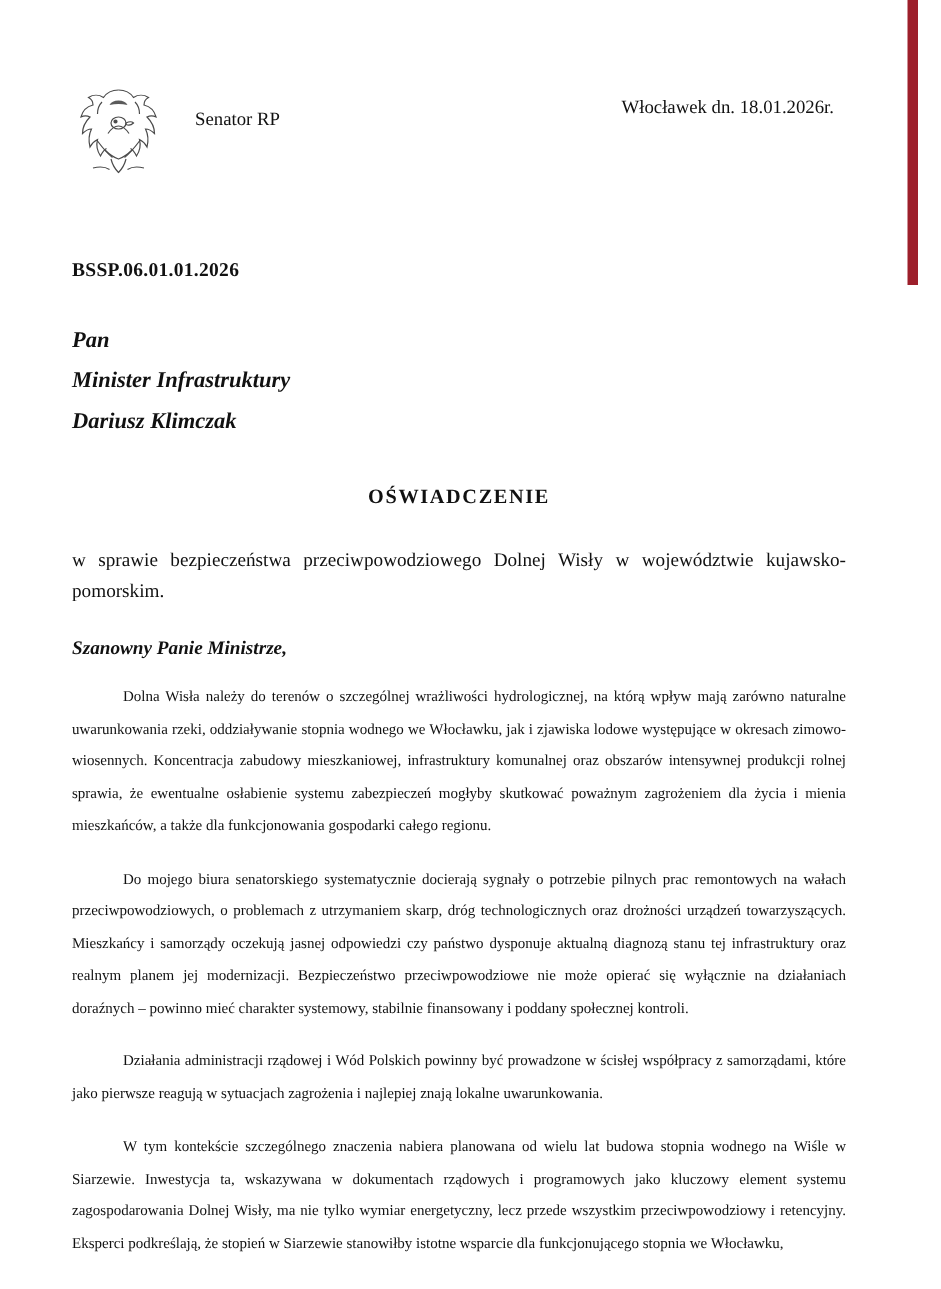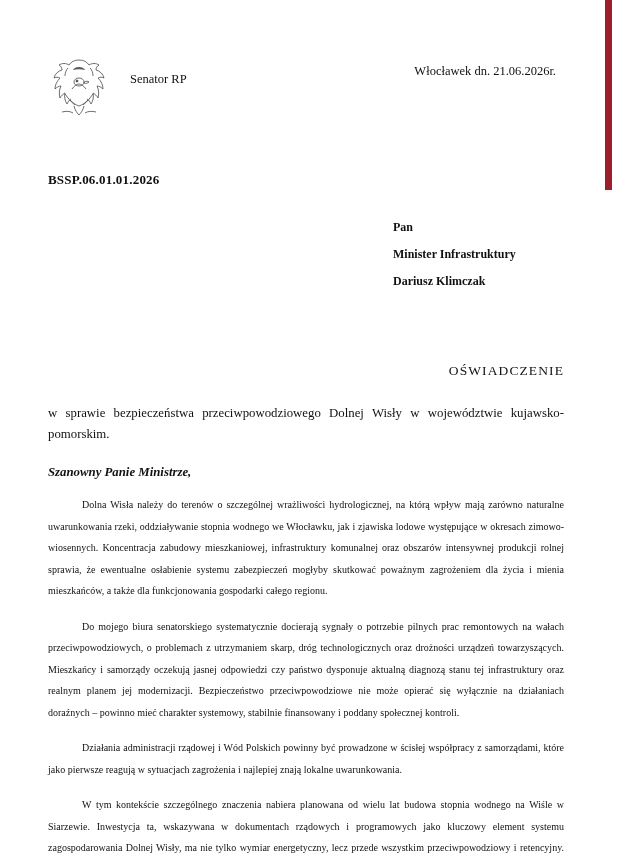--- a/index.html
+++ b/index.html
@@ -75,35 +75,35 @@
   .refno {
     margin-top: 36px;
     font-size: 13px;
     font-weight: bold;
     letter-spacing: 0.2px;
   }
 
   
   .addressee {
     margin-top: 26px;
-    margin-left: 345px;
-    font-size: 12px;
+    font-size: 15px;
     font-weight: bold;
     line-height: 27px;
+    font-style: italic;
   }
   .addressee div {
     white-space: nowrap;
   }
 
   
   .doc-title {
-    margin-top: 68px;
-    text-align: right;
+    margin-top: 28px;
+    text-align: center;
     font-size: 13.5px;
-    font-weight: normal;
+    font-weight: bold;
     letter-spacing: 1.1px;
   }
 
   .subject {
     margin-top: 24px;
     font-size: 12.8px;
     line-height: 21px;
     text-align: justify;
   }
 
@@ -154,21 +154,21 @@
             <g fill="#5a5a5a">
               <path d="M25 14c1-2 3-3 6-3s5 1 6 3c-4-1-8-1-12 0z"></path>
             </g>
           </svg>
         </div>
 
         <div class="sender">
           <div>Senator RP</div>
         </div>
 
-        <div class="place-date">Włocławek dn. 21.06.2026r.</div>
+        <div class="place-date">Włocławek dn. 18.01.2026r.</div>
       </div>
 
       <div class="refno">BSSP.06.01.01.2026</div>
 
       <div class="addressee">
         <div>Pan</div>
         <div>Minister Infrastruktury</div>
         <div>Dariusz Klimczak</div>
       </div>
 

